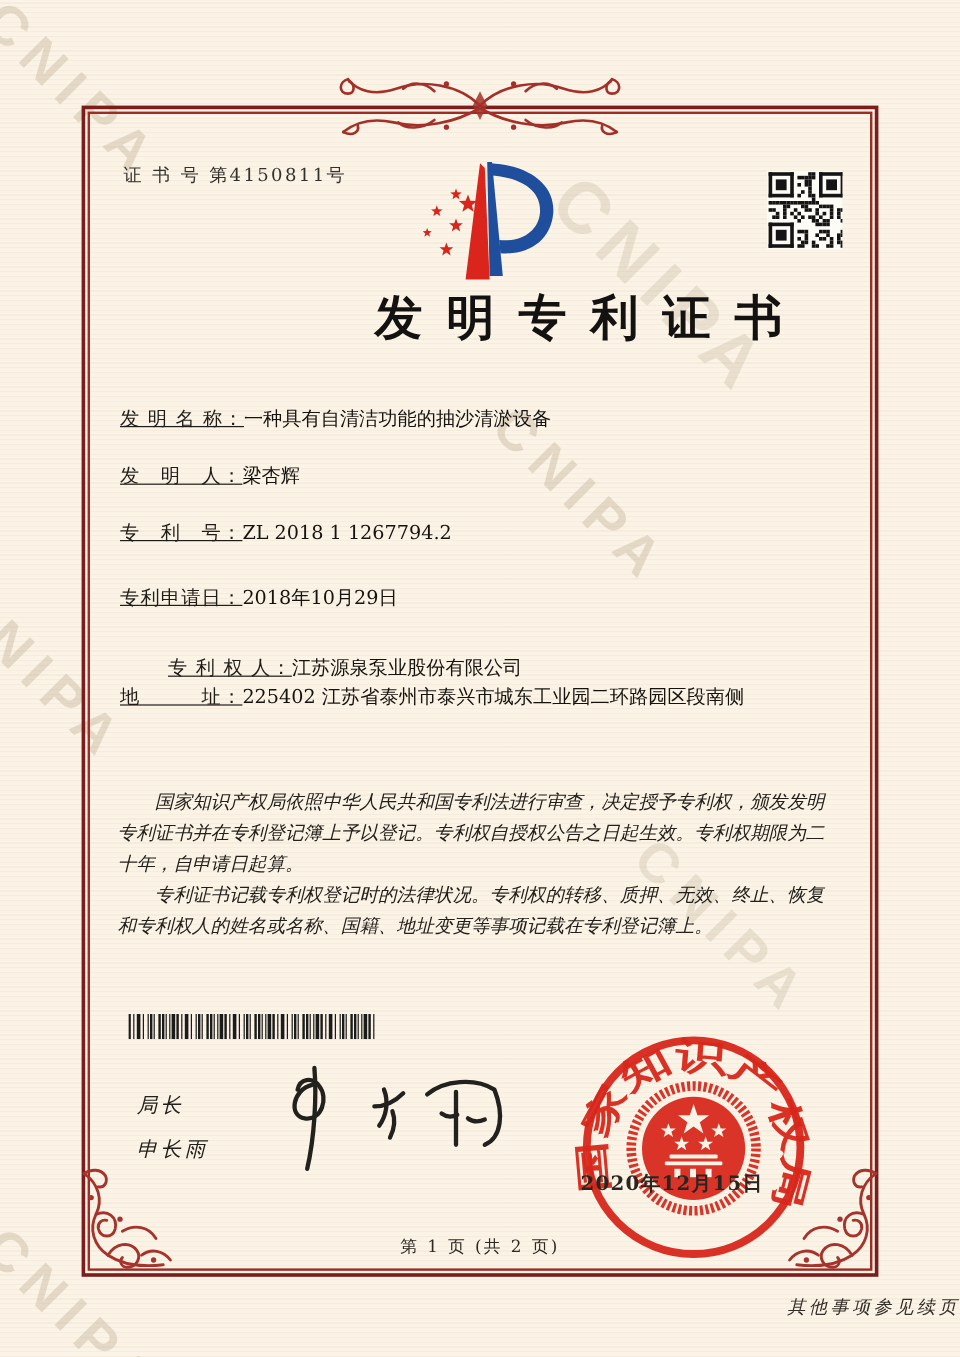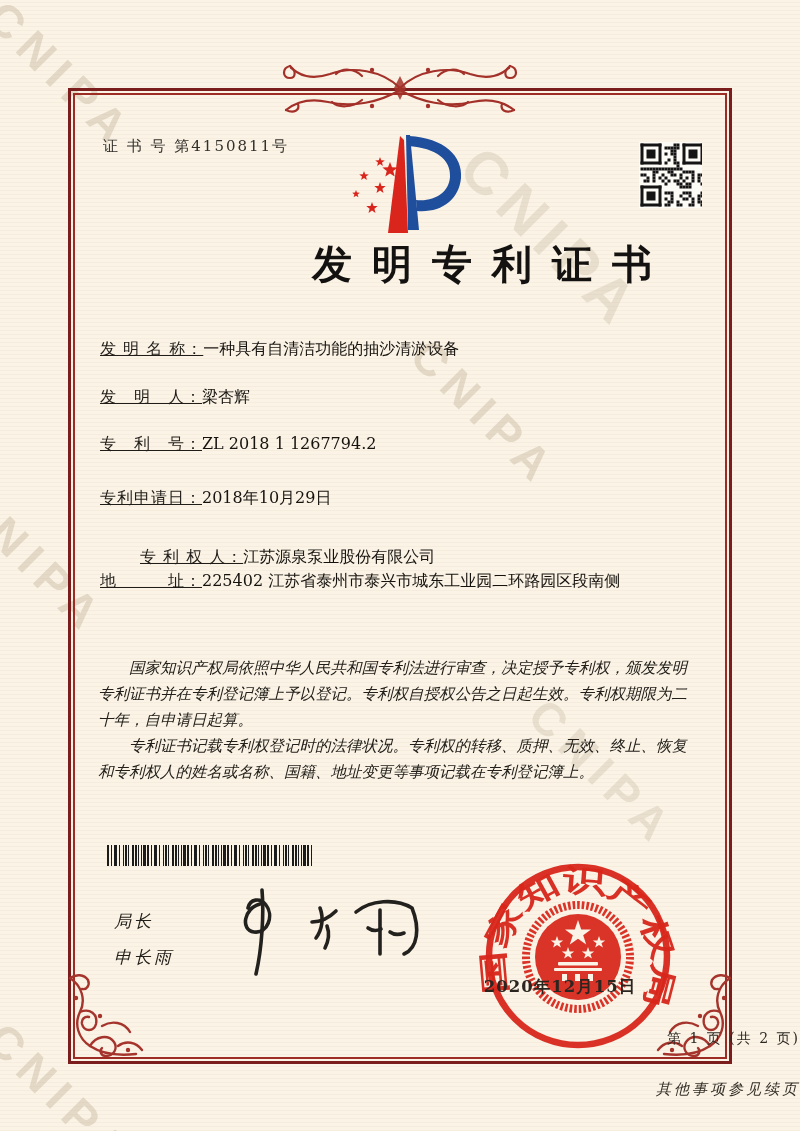--- a/index.html
+++ b/index.html
@@ -45,21 +45,21 @@
   .body-text{
     position:absolute; left:98px; top:655px; width:604px;
     font-size:15.5px; line-height:26px; font-style:italic; color:#23201b;
   }
   .body-text p{margin:0; text-indent:2em;}
   .barcode{position:absolute; left:107px; top:845px;}
   .director{position:absolute; left:114px; font-size:17px; letter-spacing:3px; color:#23201b;font-style:italic;}
   .sign{position:absolute; left:228px; top:882px;}
   .seal{position:absolute; left:478px; top:856px;}
   .page-info{
-    position:absolute; left:0; top:1030px; width:800px; text-align:right;
+    position:absolute; left:0; top:1030px; width:800px; text-align:center;
     font-size:14px; color:#2c2822; letter-spacing:2px;
   }
   .cont-note{
     position:absolute; left:0; top:1080px; width:800px; text-align:right;
     font-size:15px; font-style:italic; color:#332e27; letter-spacing:3px;
   }
 </style>
 </head>
 <body>
 

